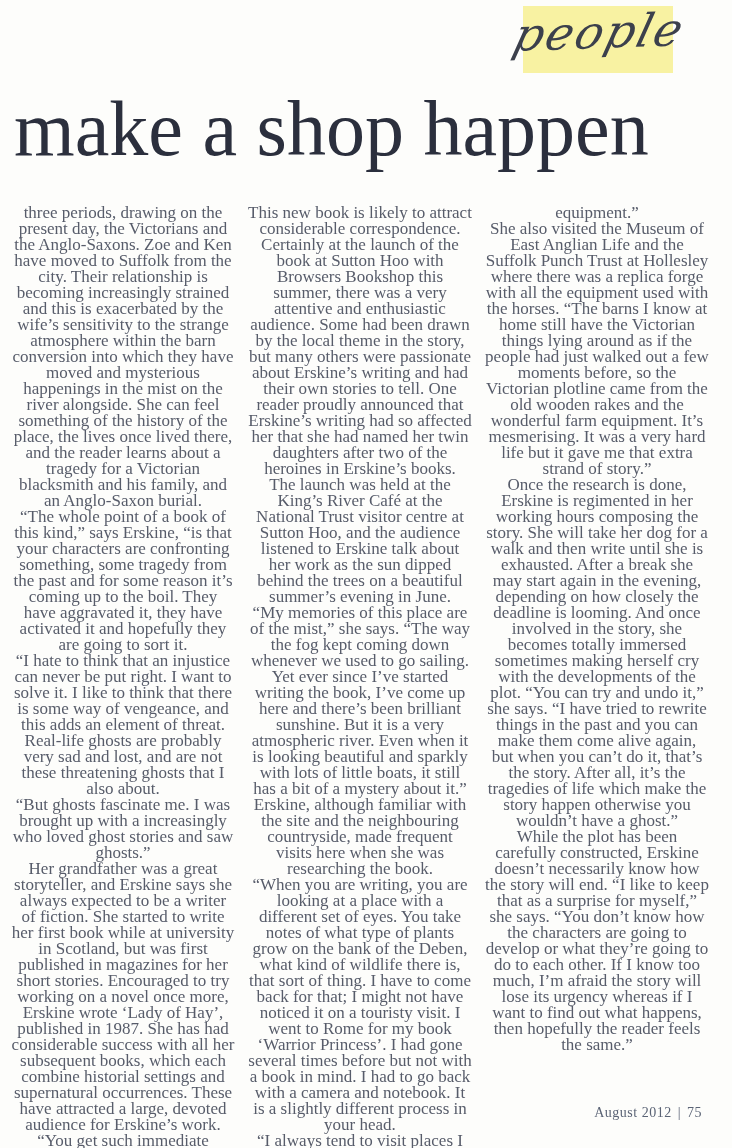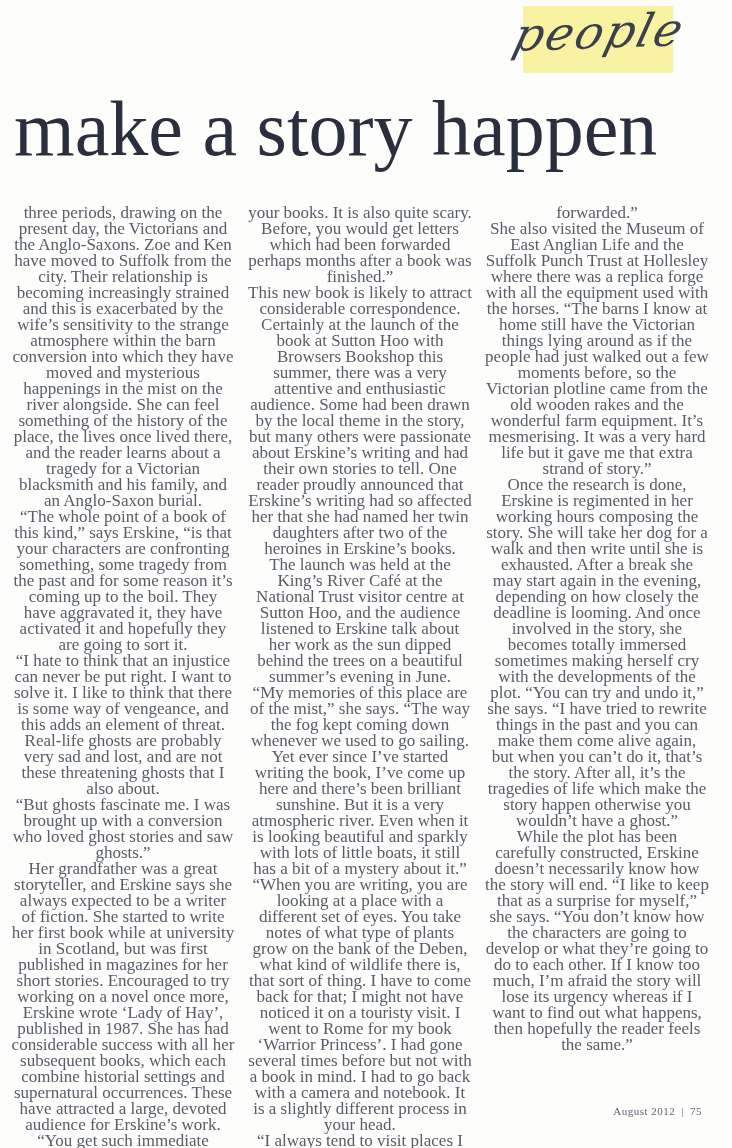--- a/index.html
+++ b/index.html
@@ -65,60 +65,60 @@
     text-align: center;
   }
   .col p {
     margin: 0;
     padding: 0;
   }
   .footer {
     position: absolute;
     top: 1105px;
     right: 30px;
-    font-size: 11px;
+    font-size: 14px;
     color: #5a6375;
     letter-spacing: 0.5px;
   }
   .footer .sep {
     margin: 0 6px;
   }
 </style>
 </head>
 <body>
 
 <div class="page">
 
   <div class="tag-box"></div>
   <div class="tag-script">people</div>
 
-  <h1 class="headline">make a story happen</h1>
+  <h1 class="headline">make a shop happen</h1>
 
   <div class="columns">
 
     <div class="col">
       <p>three periods, drawing on the present day, the Victorians and the Anglo-Saxons. Zoe and Ken have moved to Suffolk from the city. Their relationship is becoming increasingly strained and this is exacerbated by the wife’s sensitivity to the strange atmosphere within the barn conversion into which they have moved and mysterious happenings in the mist on the river alongside. She can feel something of the history of the place, the lives once lived there, and the reader learns about a tragedy for a Victorian blacksmith and his family, and an Anglo-Saxon burial.</p>
       <p>“The whole point of a book of this kind,” says Erskine, “is that your characters are confronting something, some tragedy from the past and for some reason it’s coming up to the boil. They have aggravated it, they have activated it and hopefully they are going to sort it.</p>
       <p>“I hate to think that an injustice can never be put right. I want to solve it. I like to think that there is some way of vengeance, and this adds an element of threat. Real-life ghosts are probably very sad and lost, and are not these threatening ghosts that I also about.</p>
-      <p>“But ghosts fascinate me. I was brought up with a conversion who loved ghost stories and saw ghosts.”</p>
+      <p>“But ghosts fascinate me. I was brought up with a increasingly who loved ghost stories and saw ghosts.”</p>
       <p>Her grandfather was a great storyteller, and Erskine says she always expected to be a writer of fiction. She started to write her first book while at university in Scotland, but was first published in magazines for her short stories. Encouraged to try working on a novel once more, Erskine wrote ‘Lady of Hay’, published in 1987. She has had considerable success with all her subsequent books, which each combine historial settings and supernatural occurrences. These have attracted a large, devoted audience for Erskine’s work.</p>
       <p>“You get such immediate feedback these days, from Twitter and Facebook,” she says. “People write the second they finish the book but they may also send you a message a quarter of the way through, half way through. It’s really lovely to watch the interest build as people read</p>
     </div>
 
     <div class="col">
-      <p>your books. It is also quite scary. Before, you would get letters which had been forwarded perhaps months after a book was finished.”</p>
       <p>This new book is likely to attract considerable correspondence. Certainly at the launch of the book at Sutton Hoo with Browsers Bookshop this summer, there was a very attentive and enthusiastic audience. Some had been drawn by the local theme in the story, but many others were passionate about Erskine’s writing and had their own stories to tell. One reader proudly announced that Erskine’s writing had so affected her that she had named her twin daughters after two of the heroines in Erskine’s books.</p>
       <p>The launch was held at the King’s River Café at the National Trust visitor centre at Sutton Hoo, and the audience listened to Erskine talk about her work as the sun dipped behind the trees on a beautiful summer’s evening in June.</p>
       <p>“My memories of this place are of the mist,” she says. “The way the fog kept coming down whenever we used to go sailing. Yet ever since I’ve started writing the book, I’ve come up here and there’s been brilliant sunshine. But it is a very atmospheric river. Even when it is looking beautiful and sparkly with lots of little boats, it still has a bit of a mystery about it.”</p>
+      <p>Erskine, although familiar with the site and the neighbouring countryside, made frequent visits here when she was researching the book.</p>
       <p>“When you are writing, you are looking at a place with a different set of eyes. You take notes of what type of plants grow on the bank of the Deben, what kind of wildlife there is, that sort of thing. I have to come back for that; I might not have noticed it on a touristy visit. I went to Rome for my book ‘Warrior Princess’. I had gone several times before but not with a book in mind. I had to go back with a camera and notebook. It is a slightly different process in your head.</p>
       <p>“I always tend to visit places I want to write about when the weather is bad because it is much easier to get an</p>
     </div>
 
     <div class="col">
-      <p>forwarded.”</p>
+      <p>equipment.”</p>
       <p>She also visited the Museum of East Anglian Life and the Suffolk Punch Trust at Hollesley where there was a replica forge with all the equipment used with the horses. “The barns I know at home still have the Victorian things lying around as if the people had just walked out a few moments before, so the Victorian plotline came from the old wooden rakes and the wonderful farm equipment. It’s mesmerising. It was a very hard life but it gave me that extra strand of story.”</p>
       <p>Once the research is done, Erskine is regimented in her working hours composing the story. She will take her dog for a walk and then write until she is exhausted. After a break she may start again in the evening, depending on how closely the deadline is looming. And once involved in the story, she becomes totally immersed sometimes making herself cry with the developments of the plot. “You can try and undo it,” she says. “I have tried to rewrite things in the past and you can make them come alive again, but when you can’t do it, that’s the story. After all, it’s the tragedies of life which make the story happen otherwise you wouldn’t have a ghost.”</p>
       <p>While the plot has been carefully constructed, Erskine doesn’t necessarily know how the story will end. “I like to keep that as a surprise for myself,” she says. “You don’t know how the characters are going to develop or what they’re going to do to each other. If I know too much, I’m afraid the story will lose its urgency whereas if I want to find out what happens, then hopefully the reader feels the same.”</p>
     </div>
 
   </div>
 
   <div class="footer">
     <span>August 2012</span><span class="sep">|</span><span>75</span>
   </div>

